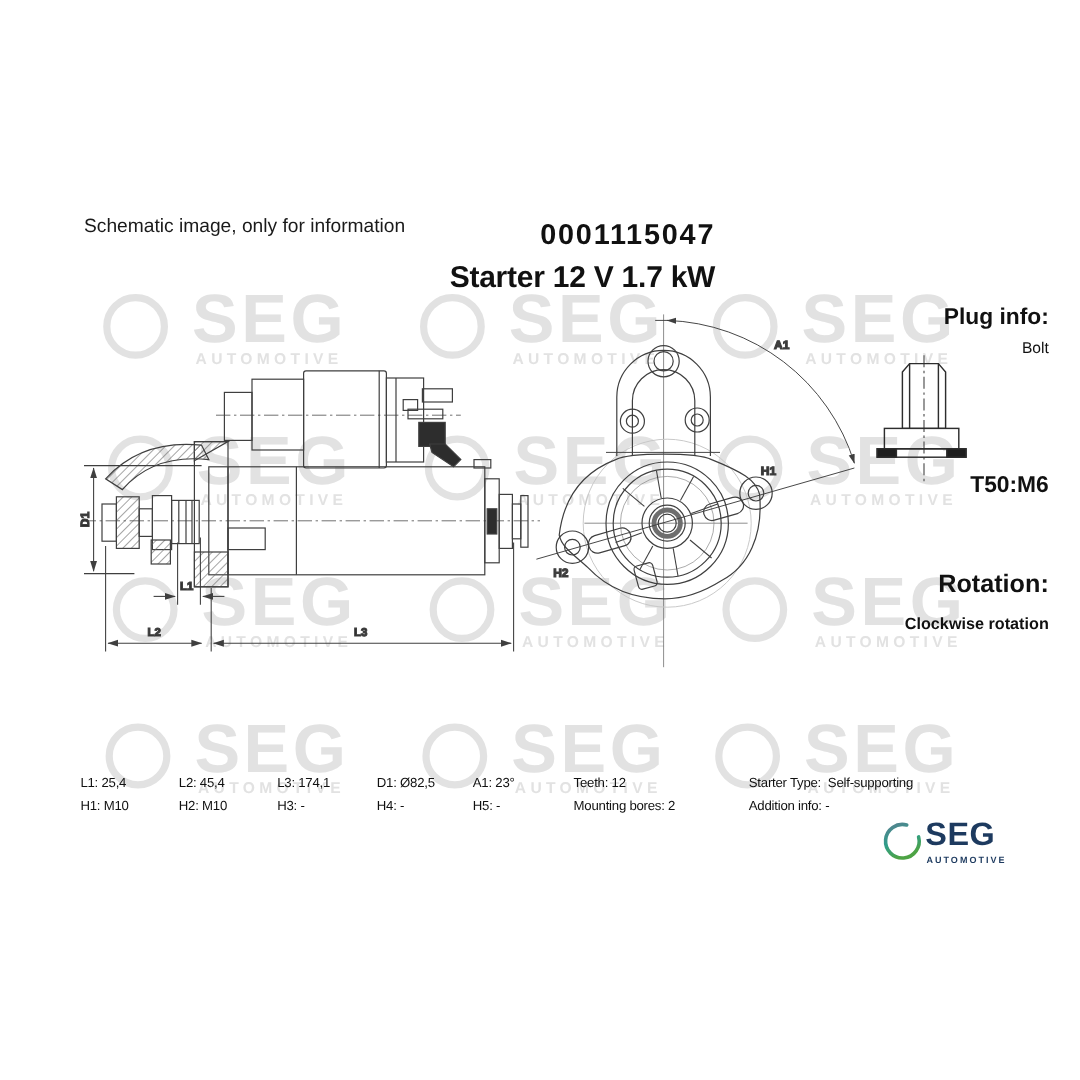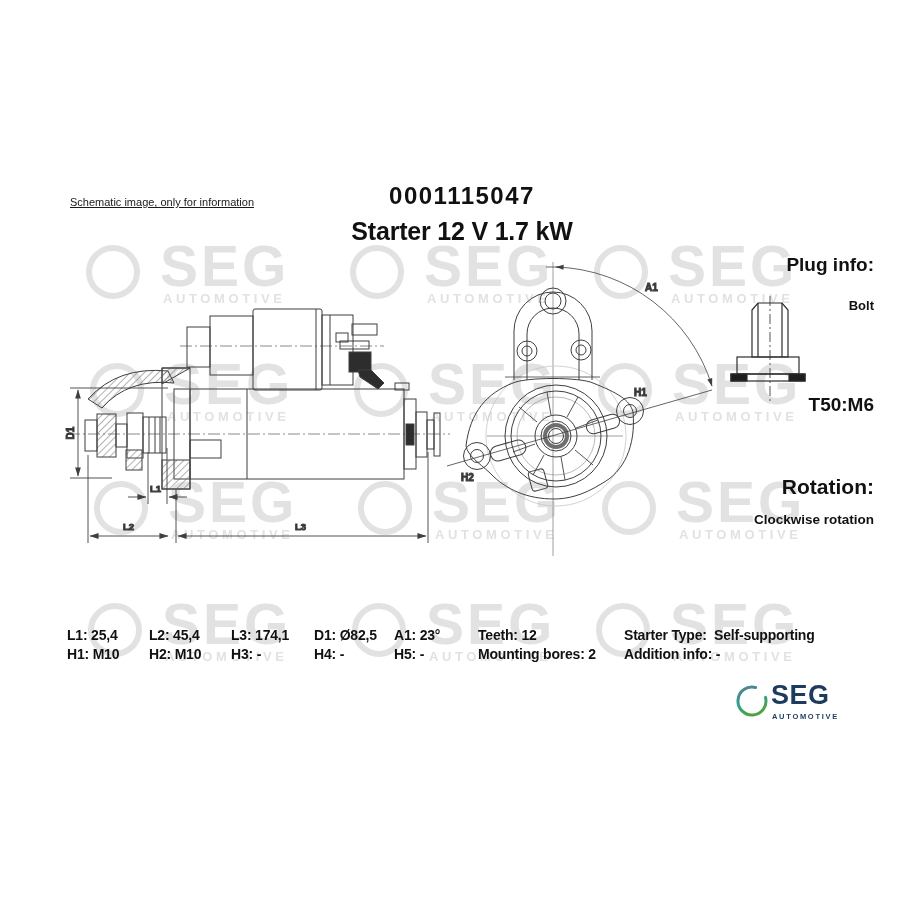--- a/index.html
+++ b/index.html
@@ -5,34 +5,34 @@
   html,body{margin:0;padding:0;background:#fff;}
   .page{position:relative;width:900px;height:900px;background:#ffffff;overflow:hidden;
         font-family:"Liberation Sans",sans-serif;color:#111;}
   .abs{position:absolute;}
   
   .wm{position:absolute;width:220px;height:64px;color:#e2e2e2;pointer-events:none;}
   .wm-ring{position:absolute;left:0;top:1px;width:42px;height:42px;border:6px solid #e2e2e2;border-radius:50%;}
   .wm-seg{position:absolute;left:74px;top:-11px;font-weight:700;font-size:57px;letter-spacing:3px;}
   .wm-auto{position:absolute;left:77px;top:47px;font-weight:700;font-size:13px;letter-spacing:3.6px;}
   
-  .note{left:70px;top:196px;font-size:11px;color:#1a1a1a;text-decoration:underline;}
-  .center-col{left:312px;width:300px;text-align:center;}
+  .note{left:70px;top:180px;font-size:16px;color:#1a1a1a;}
+  .center-col{left:296px;width:300px;text-align:right;}
   .part-number{top:182px;font-size:24px;font-weight:700;letter-spacing:1.5px;}
   .doc-title{top:217px;font-size:25px;font-weight:700;letter-spacing:-0.2px;}
   
   .right-col{left:712px;width:162px;text-align:right;}
   .plug-heading{top:254px;font-size:19px;font-weight:700;}
-  .plug-type{top:282px;font-size:13px;font-weight:700;margin-top:16px;}
+  .plug-type{top:282px;font-size:13px;font-weight:400;}
   .t50{top:394px;font-size:19px;font-weight:700;}
   .t30{top:437px;font-size:19px;font-weight:700;}
   .rot-heading{top:475px;font-size:21px;font-weight:700;}
   .rot-value{top:512px;font-size:13.5px;font-weight:700;}
   
-  .cell{position:absolute;font-size:14px;font-weight:700;letter-spacing:-0.2px;white-space:pre;}
+  .cell{position:absolute;font-size:11px;font-weight:400;letter-spacing:-0.2px;white-space:pre;margin-top:20px;}
   
   .logo-seg{left:771px;top:680px;font-size:27px;font-weight:700;color:#1d3a5f;letter-spacing:0.5px;}
   .logo-auto{left:772px;top:712px;font-size:7.5px;font-weight:700;color:#1d3a5f;letter-spacing:1.7px;}
   svg{position:absolute;left:0;top:0;}
   svg text{font-family:"Liberation Sans",sans-serif;}
 </style>
 </head>
 <body>
 
 <div class="page">

